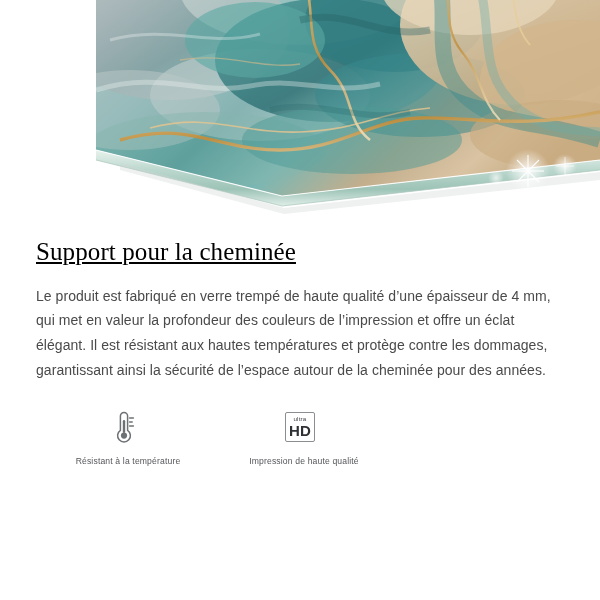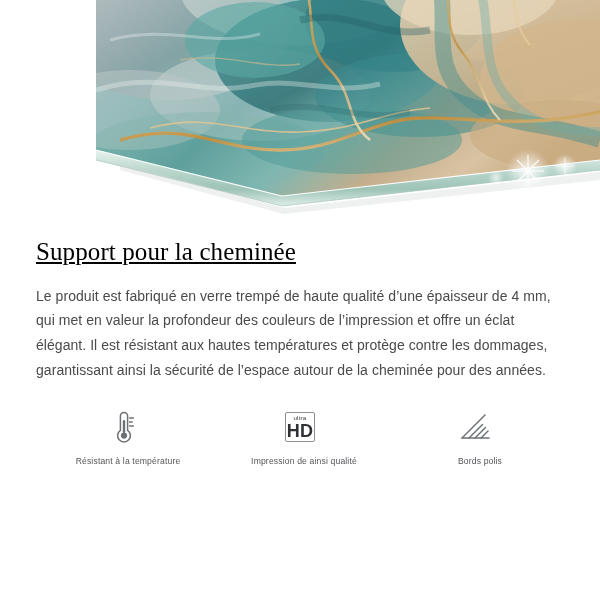--- a/index.html
+++ b/index.html
@@ -83,21 +83,21 @@
     width: 30px; height: 30px;
     border: 1.4px solid #8a8d92;
     border-radius: 2px;
     display: flex;
     flex-direction: column;
     align-items: center;
     justify-content: center;
     line-height: 1;
   }
   .hd-box .t1 { font-size: 6.2px; color: #3d3f43; letter-spacing: 0.2px; }
-  .hd-box .t2 { font-size: 18px; font-weight: bold; color: #2f3135; margin-top: 1px; letter-spacing: 0.2px; }
+  .hd-box .t2 { font-size: 15px; font-weight: bold; color: #2f3135; margin-top: 1px; letter-spacing: 0.2px; }
 
   svg { display: block; }
 </style>
 </head>
 <body>
 
 <div class="hero">
   <svg class="hero-canvas" viewBox="0 0 600 222" preserveAspectRatio="none">
     <defs>
 
@@ -242,35 +242,21 @@
       <div class="feature-label">Résistant à la température</div>
     </div>
 
     <div class="feature">
       <div class="feature-icon">
         <div class="hd-box">
           <span class="t1">ultra</span>
           <span class="t2">HD</span>
         </div>
       </div>
-      <div class="feature-label">Impression de ainsi qualité</div>
+      <div class="feature-label">Impression de haute qualité</div>
     </div>
 
 
 
-    <div class="feature">
-      <div class="feature-icon">
-        <svg width="36" height="32" viewBox="0 0 36 32">
-          <g fill="none" stroke="#6e7174" stroke-width="1.5" stroke-linecap="round">
-            <path d="M4 27 L27 4"></path>
-            <path d="M4 27 L31 27"></path>
-            <path d="M11 27 L24.5 13.5"></path>
-            <path d="M17 27 L27.5 16.5"></path>
-            <path d="M23 27 L30 20"></path>
-          </g>
-        </svg>
-      </div>
-      <div class="feature-label">Bords polis</div>
-    </div>
 
 
   </div>
 </div>
 
 </body></html>

